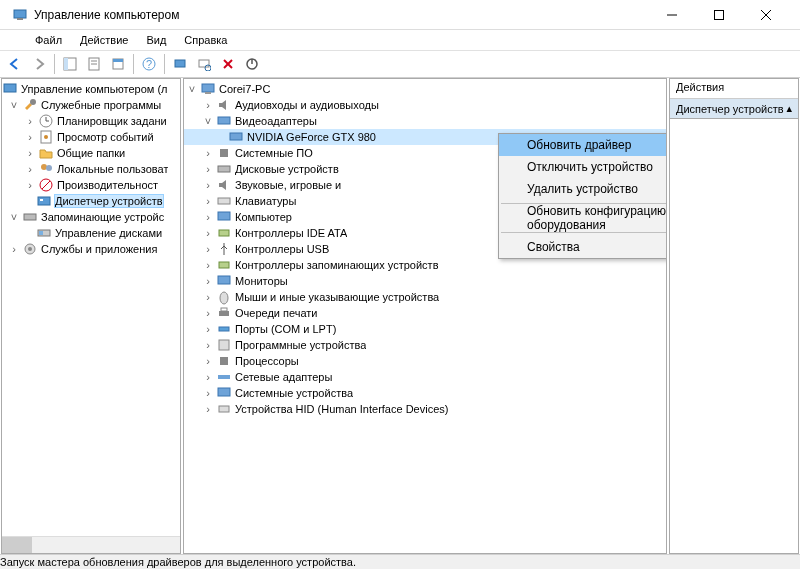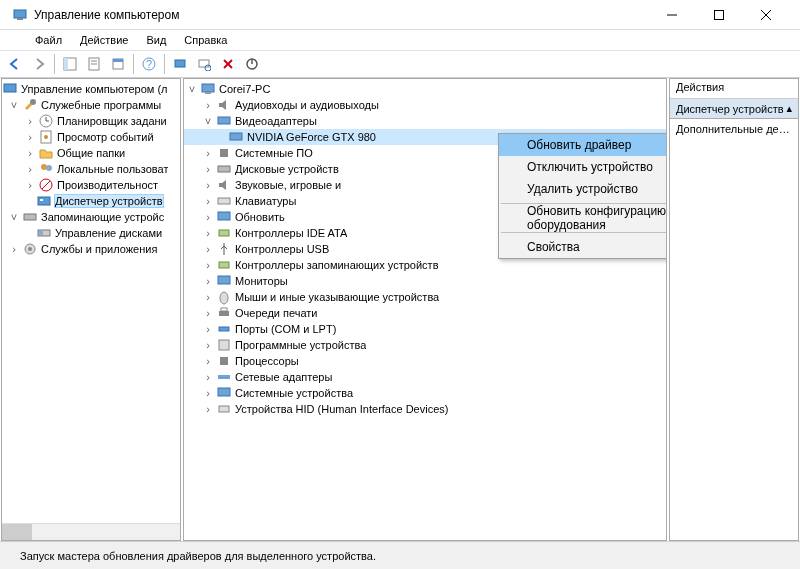--- a/index.html
+++ b/index.html
@@ -29,21 +29,21 @@
 .ctxmenu { position: absolute; left: 314px; top: 54px; width: 230px; background: #f2f2f2; border: 1px solid #a0a0a0; box-shadow: 2px 2px 4px rgba(0,0,0,.25); z-index: 10; }
 .ctxitem { height: 22px; display: flex; align-items: center; padding: 0 10px 0 28px; font-size: 12px; }
 .ctxitem.hov { background: #90c8f6; }
 .ctxsep { height: 1px; background: #c0c0c0; margin: 3px 2px; }
 .actions-head { height: 20px; border-bottom: 1px solid #ccc; padding: 2px 6px; font-weight: normal; background: #fff; }
 .actions-sel { background: #d8e6f3; border-bottom: 1px solid #aaa; padding: 2px 6px; display: flex; align-items: center; justify-content: space-between; height: 20px; }
 .actions-link { padding: 4px 6px; white-space: nowrap; overflow: hidden; text-overflow: ellipsis; }
 .scroll-h { height: 17px; background: #f0f0f0; border-top: 1px solid #ddd; display: flex; align-items: center; }
 .scroll-track { flex: 1; height: 17px; position: relative; }
 .scroll-thumb { position: absolute; left: 0; width: 30px; top: 0; bottom: 0; background: #cdcdcd; }
-.statusbar { height: 28px; display: flex; align-items: center; padding: 2px 20px; border-top: 1px solid #d0d0d0; background: #f0f0f0; }
+.statusbar { height: 15px; display: flex; align-items: center; padding: 2px 0; border-top: 1px solid #d0d0d0; background: #f0f0f0; }
 svg { display: block; }
 </style>
 </head>
 <body>
 
 <div class="titlebar">
   <span class="ticon">
     <svg width="16" height="16">
         <rect x="2" y="3" width="12" height="8" fill="#5b9bd5" stroke="#2e6da4"></rect>
         <rect x="5" y="11" width="6" height="2" fill="#888"></rect>
@@ -333,21 +333,21 @@
           </span>
           <span class="nlabel">Клавиатуры</span>
         </div>
       <div class="node" style="padding-left:18px">
           <span class="expander">›</span>
           <span class="nicon">
             <svg width="16" height="16">
               <rect x="2" y="3" width="12" height="8" fill="#6ea3d8" stroke="#3b74af"></rect>
             </svg>
           </span>
-          <span class="nlabel">Обновить</span>
+          <span class="nlabel">Компьютер</span>
         </div>
       <div class="node" style="padding-left:18px">
           <span class="expander">›</span>
           <span class="nicon">
             <svg width="16" height="16">
               <rect x="3" y="5" width="10" height="6" fill="#b7d08b" stroke="#6c8f3e"></rect>
             </svg>
           </span>
           <span class="nlabel">Контроллеры IDE ATA</span>
         </div>
@@ -463,20 +463,19 @@
       <div class="ctxitem">Свойства</div>
     </div>
   </div>
 
   <div class="pane right">
     <div class="actions-head">Действия</div>
     <div class="actions-sel">
       <span>Диспетчер устройств</span>
       <span>▴</span>
     </div>
-    <div class="actions-link">Дополнительные дей...</div>
   </div>
 
 </div>
 
 <div class="statusbar">
   <span>Запуск мастера обновления драйверов для выделенного устройства.</span>
 </div>
 
 </body></html>

